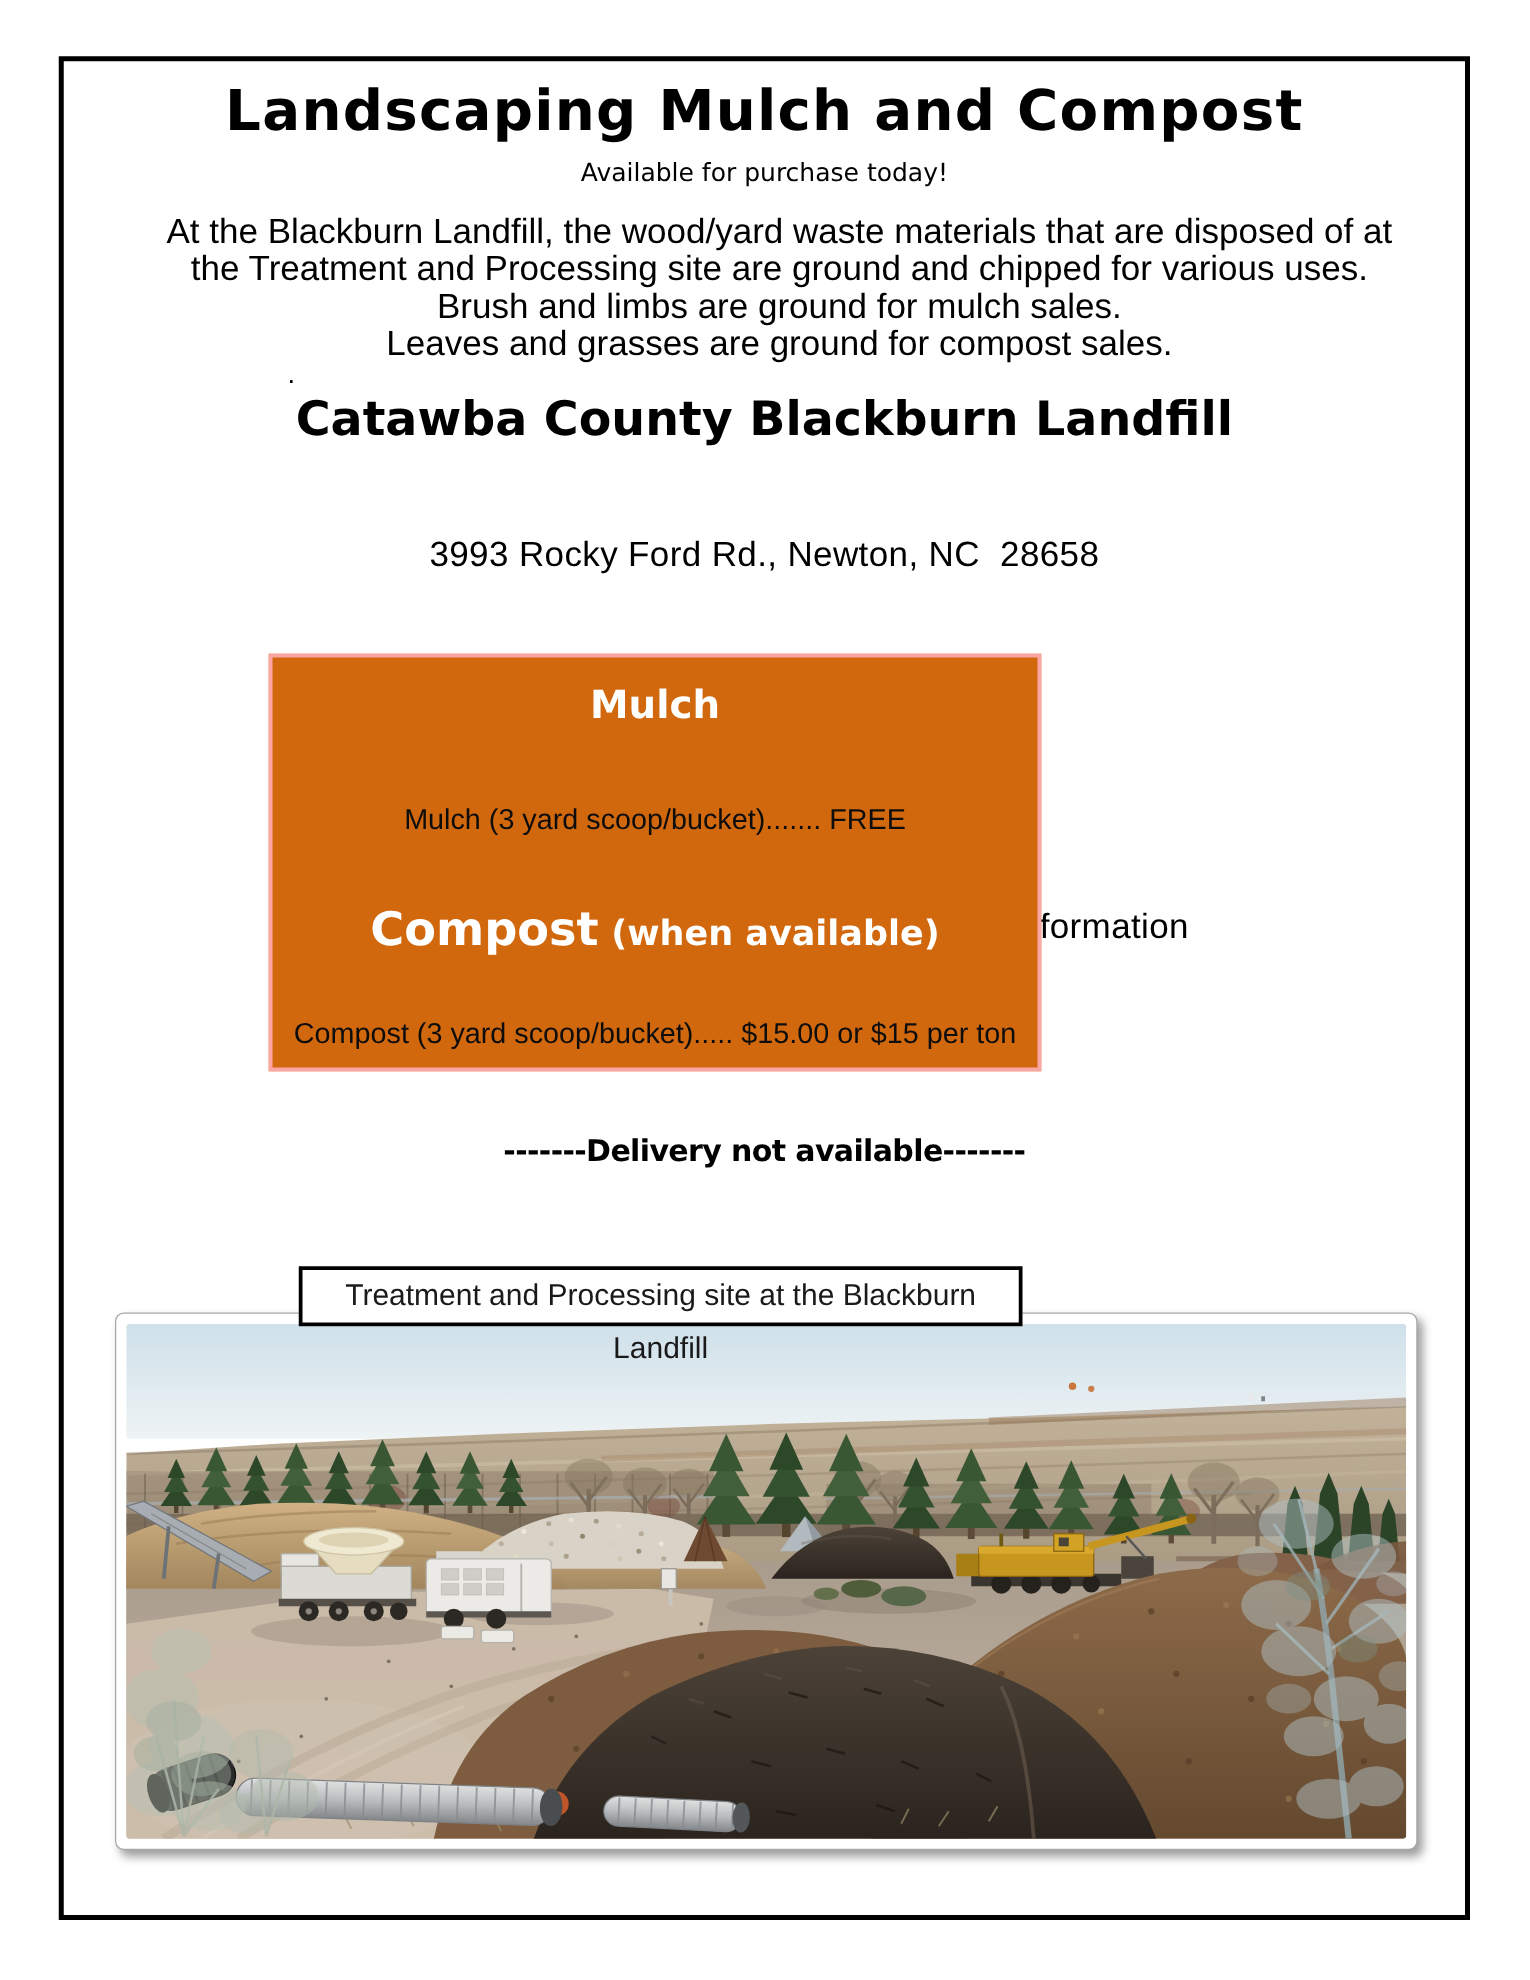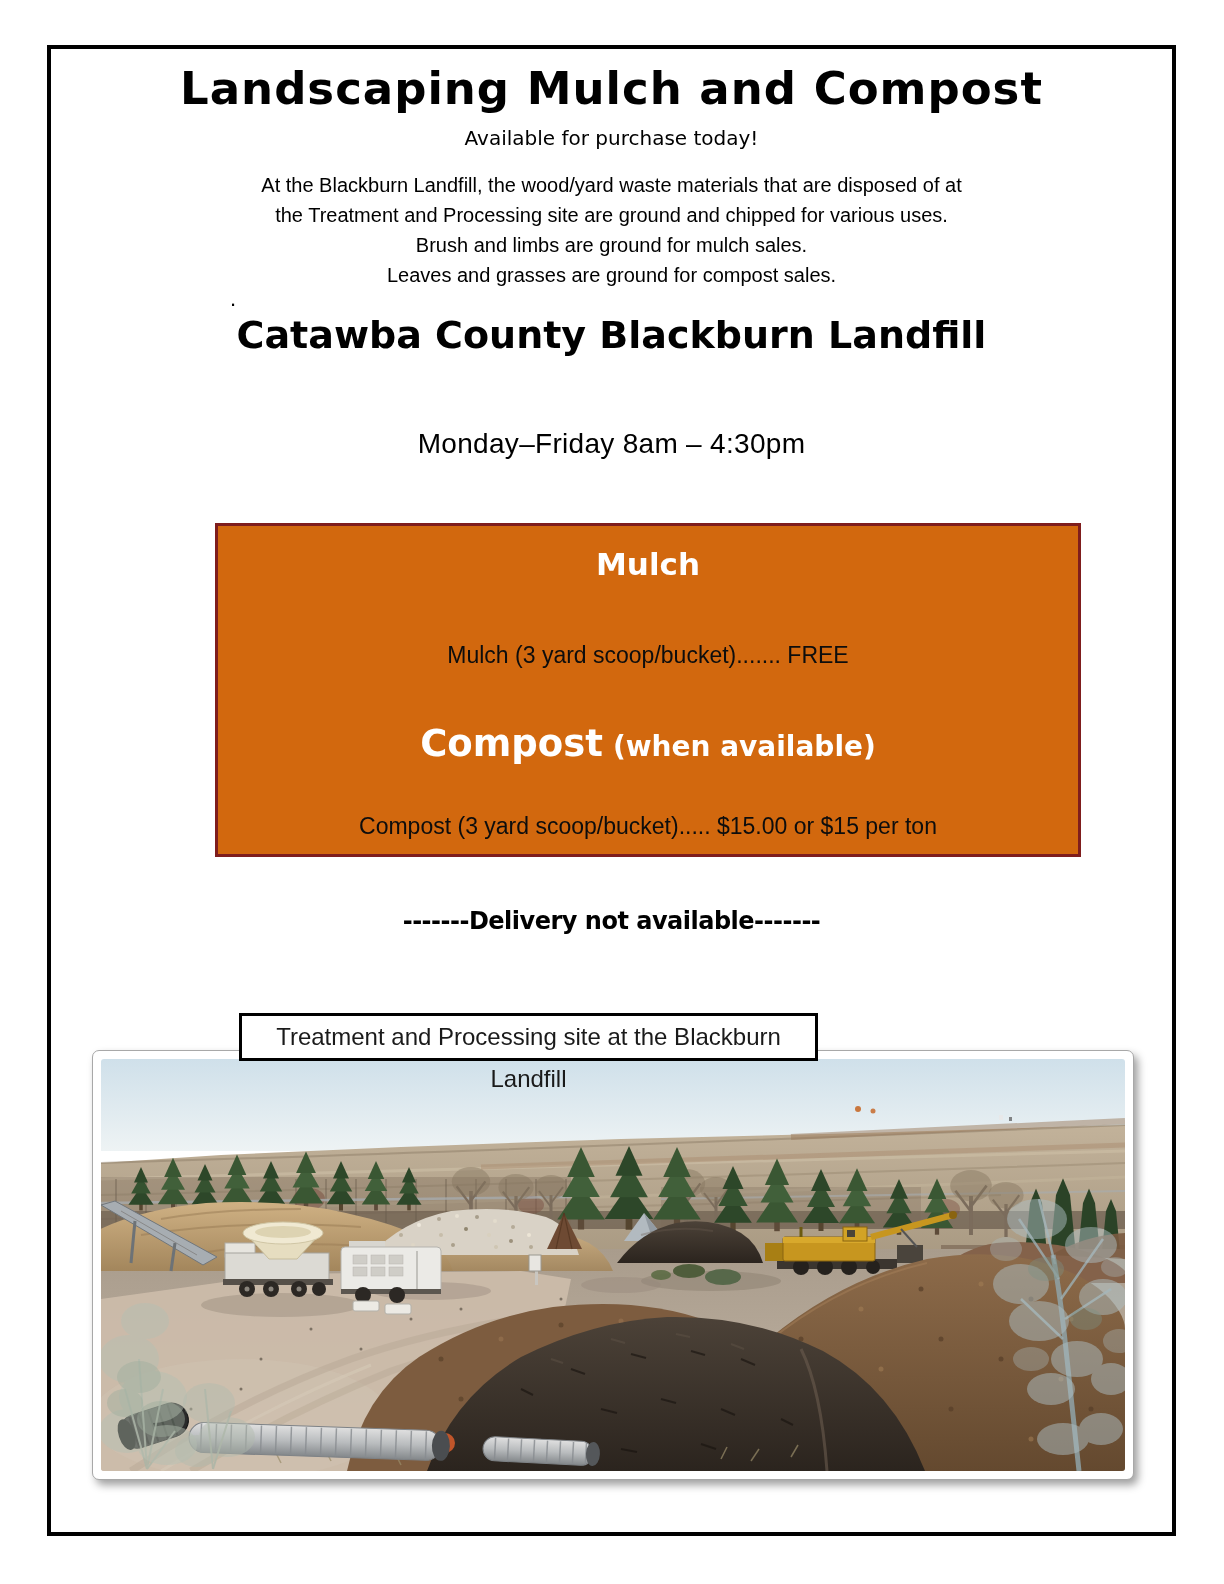--- a/index.html
+++ b/index.html
@@ -8,29 +8,29 @@
 
   .page-border { position:absolute; left:47px; top:45px; width:1129px; height:1491px;
                  border:4px solid #000; box-sizing:border-box; }
 
   .centered { position:absolute; left:47px; width:1129px; text-align:center; }
 
   .flyer-title { top:62px; font-family:"DejaVu Sans", sans-serif; font-weight:bold;
                  font-size:45px; line-height:54px; letter-spacing:1px; }
   .flyer-subtitle { top:120px; font-family:"DejaVu Sans", sans-serif;
                     font-size:20px; line-height:36px; }
-  .intro { top:170px; font-size:20px; line-height:30px; }
+  .intro { top:170px; font-size:28px; line-height:30px;padding-left:12px; }
   .stray-dot { position:absolute; left:230px; top:286px; font-size:22px; }
   .facility-name { top:313px; font-family:"DejaVu Sans", sans-serif; font-weight:bold;
                    font-size:38px; line-height:44px; }
   .facility-info { top:361px; font-size:28px; line-height:33px; white-space:pre-wrap; }
   .facility-info div { letter-spacing:0.3px; }
 
-  .price-box { position:absolute; left:215px; top:523px; width:866px; height:334px;
-               background:#d2680e; border:3px solid #7f1d1d; box-sizing:border-box; }
+  .price-box { position:absolute; left:215px; top:523px; width:618px; height:334px;
+               background:#d2680e; border:3px solid #fca5a5; box-sizing:border-box; }
   .price-box .line { position:absolute; left:0; width:100%; text-align:center; }
   .mulch-heading { top:20px; color:#fff; font-family:"DejaVu Sans", sans-serif;
                    font-weight:bold; font-size:31px; }
   .mulch-price { top:116px; font-size:23px; color:#0d0d0d; }
   .compost-heading { top:196px; color:#fff; font-family:"DejaVu Sans", sans-serif;
                      font-weight:bold; font-size:37px; }
   .compost-note { font-size:28px; margin-left:10px; }
   .compost-price { top:287px; font-size:23px; color:#0d0d0d; }
 
   .delivery-note { top:903px; font-family:"DejaVu Sans", sans-serif; font-weight:bold;
@@ -61,20 +61,21 @@
     <div>the Treatment and Processing site are ground and chipped for various uses.</div>
     <div>Brush and limbs are ground for mulch sales.</div>
     <div>Leaves and grasses are ground for compost sales.</div>
   </div>
 
   <div class="stray-dot">.</div>
 
   <div class="centered facility-name">Catawba County Blackburn Landfill</div>
 
   <div class="centered facility-info">
+    <div>3993 Rocky Ford Rd., Newton, NC  28658</div>
     <div>Monday–Friday 8am – 4:30pm</div>
     <div>Saturdays 8am-11:30am</div>
     <div>Call the Landfill at 704-462-1348 for more information</div>
   </div>
 
   <div class="price-box">
     <div class="line mulch-heading">Mulch</div>
     <div class="line mulch-price">Mulch (3 yard scoop/bucket)....... FREE</div>
     <div class="line compost-heading">
       <span>Compost</span><span class="compost-note">(when available)</span>

